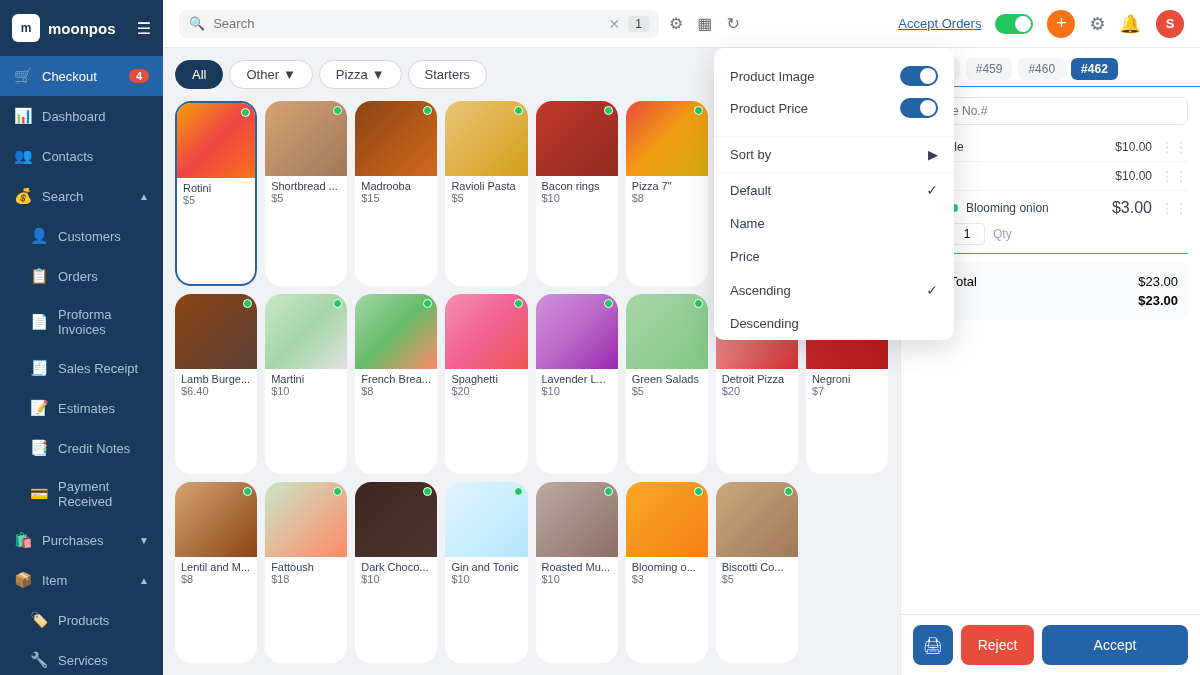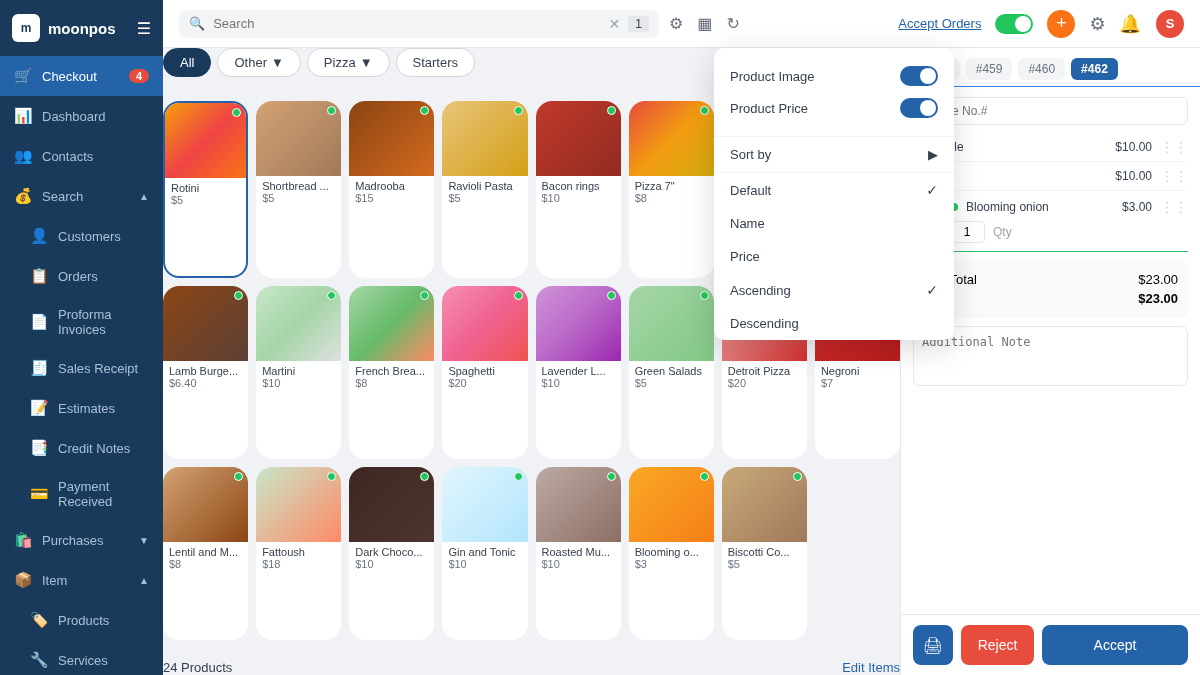--- a/index.html
+++ b/index.html
@@ -206,22 +206,22 @@
       flex: 1;
       overflow: hidden;
     }
 
     
     .product-area {
       flex: 1;
       display: flex;
       flex-direction: column;
       overflow: hidden;
+      padding: 12px;
       background: #f0f2f5;
-      gap: 12px;
     }
 
     
     .category-tabs {
       display: flex;
       align-items: center;
       gap: 6px;
       margin-bottom: 12px;
       flex-wrap: nowrap;
     }
@@ -418,21 +418,21 @@
       background: #22c55e;
       border-radius: 50%;
     }
     .blooming-name {
       font-size: 12px;
       color: #374151;
       font-weight: 500;
       flex: 1;
     }
     .blooming-price {
-      font-size: 12px;
+      font-size: 16px;
       color: #374151;
     }
     .blooming-qty-row {
       display: flex;
       align-items: center;
       gap: 8px;
       padding-left: 36px;
     }
     .qty-input {
       width: 36px;
@@ -936,24 +936,20 @@
       <div class="product-img img-biscotti">
         <div class="product-dot"></div>
       </div>
       <div class="product-info">
         <div class="product-name">Biscotti Co...</div>
         <div class="product-price">$5</div>
       </div>
     </div>
         </div>
 
-      <div class="products-count-row">
-        <span>24 Products</span>
-        <span class="edit-items-link">Edit Items</span>
-      </div>
     </div>
 
     <div class="right-panel">
 
       <div class="order-tabs">
         <div class="order-tab">#458</div>
         <div class="order-tab">#459</div>
         <div class="order-tab">#460</div>
         <div class="order-tab active">#462</div>
       </div>
@@ -1006,21 +1002,20 @@
             <span>Sub Total</span>
             <span>$23.00</span>
           </div>
           <div class="total-row grand">
             <span>Total</span>
             <span>$23.00</span>
           </div>
         </div>
 
         
-        <textarea class="note-textarea" placeholder="Additional Note" style=""></textarea>
       </div>
 
       <div class="right-panel-footer">
         <button class="print-btn">🖨</button>
         <button class="reject-btn">Reject</button>
         <button class="accept-btn">Accept</button>
       </div>
     </div>
   </div>
 </div>

